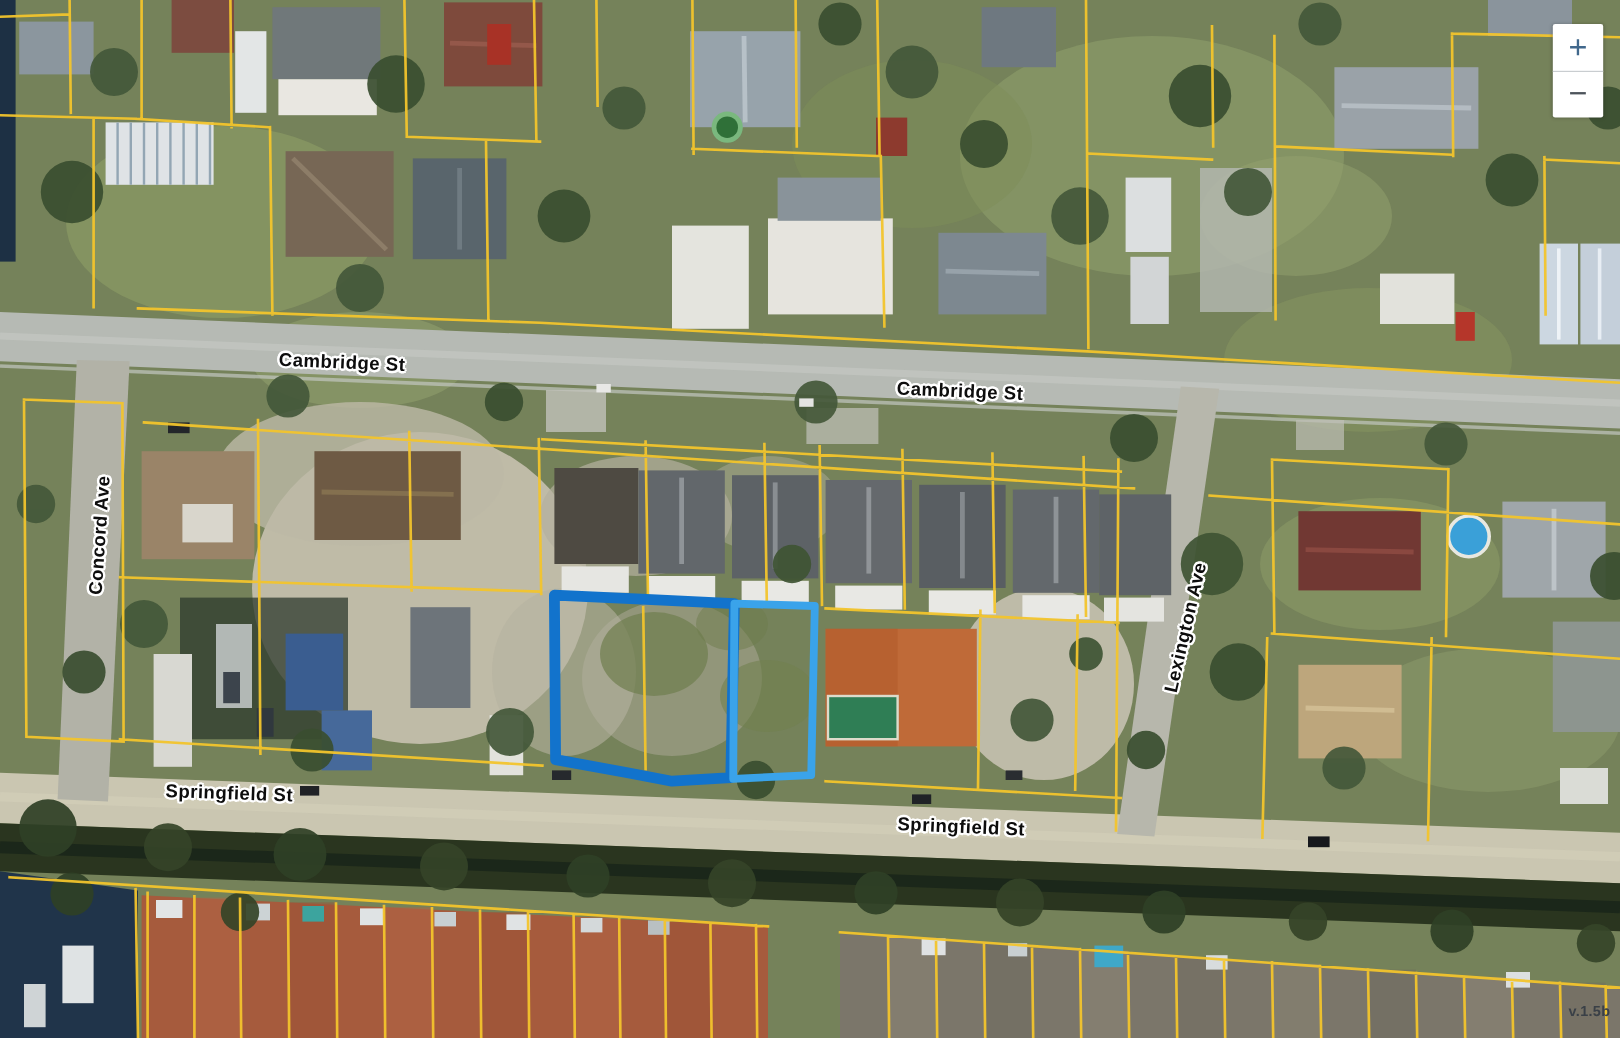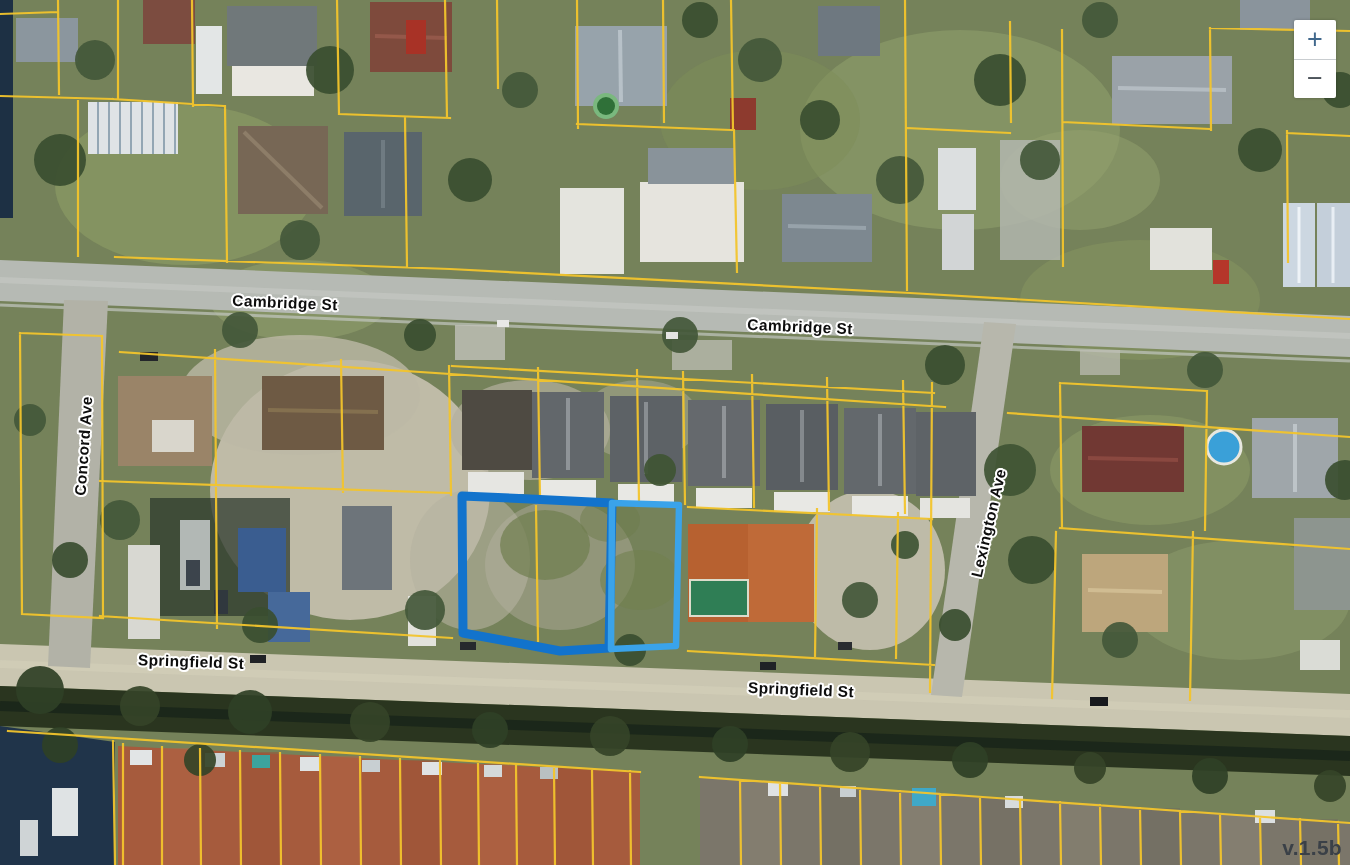--- a/index.html
+++ b/index.html
@@ -19,21 +19,21 @@
       -1.5px 1.5px 0 var(--label-halo,#fff),1.5px 1.5px 0 var(--label-halo,#fff),
       0 -2px 0 var(--label-halo,#fff),0 2px 0 var(--label-halo,#fff),
       -2px 0 0 var(--label-halo,#fff),2px 0 0 var(--label-halo,#fff);}
   .zoom-control{position:absolute;left:1294px;top:20px;width:42px;height:78px;
     background:#fff;border-radius:2px;box-shadow:0 0 3px rgba(0,0,0,.25);
     display:flex;flex-direction:column;}
   .zoom-btn{flex:1;display:flex;align-items:center;justify-content:center;
     font-size:27px;line-height:1;cursor:pointer;user-select:none;}
   .zoom-btn.plus{border-bottom:1px solid #c9cdd0;color:var(--zoom-glyph-plus,#41688c);}
   .zoom-btn.minus{color:var(--zoom-glyph-minus,#4d545b);}
-  .version-label{position:absolute;right:8px;top:836px;font-size:21px;
+  .version-label{position:absolute;right:8px;top:836px;font-size:12px;
     font-weight:600;color:var(--version-text,#3a4047);letter-spacing:.3px;}
 </style>
 </head>
 <body>
 
 <div class="stage">
 
   <svg width="1350" height="865" viewBox="0 0 1350 865">
 
     <g>

